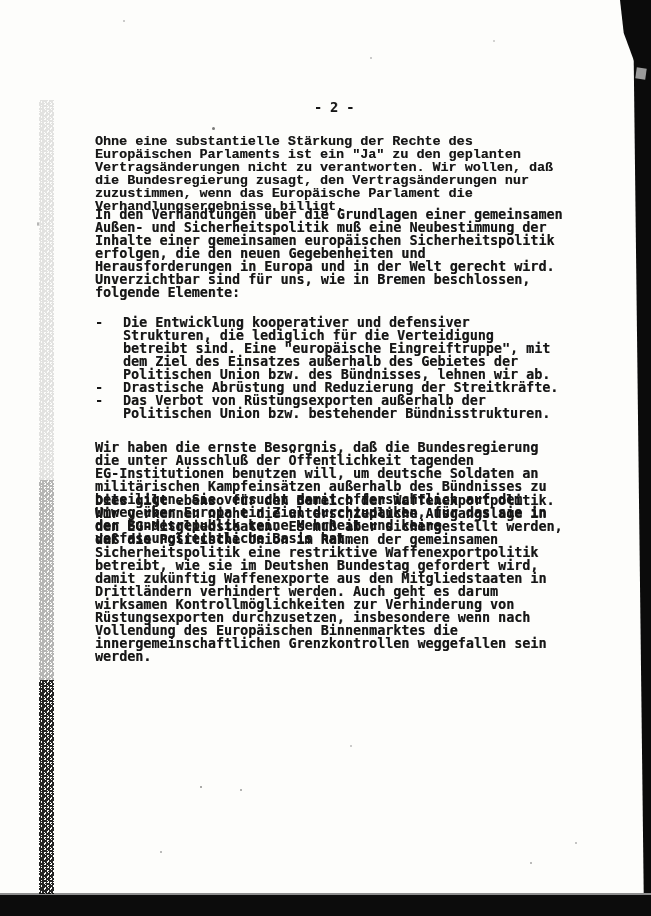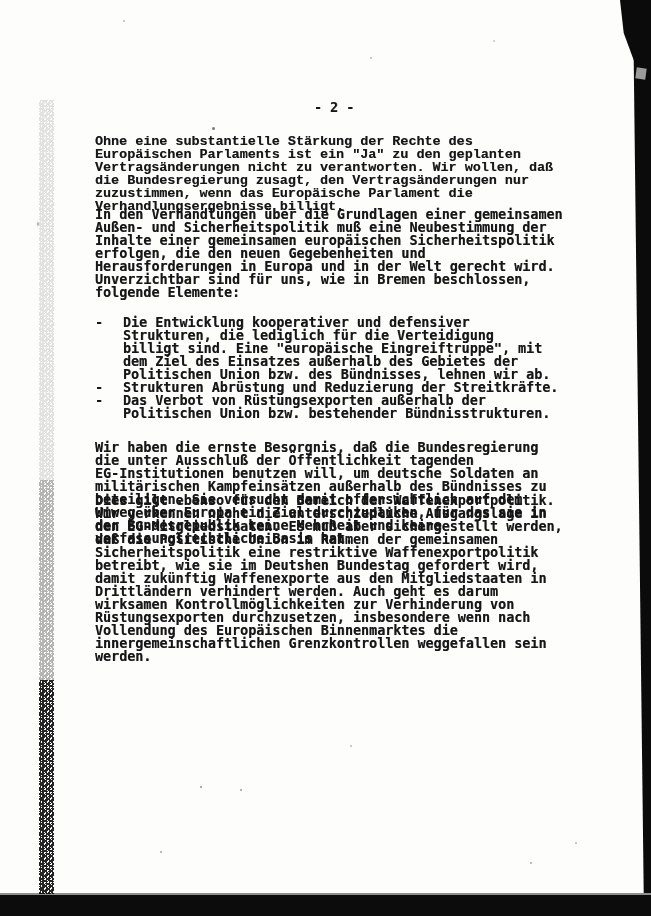--- a/index.html
+++ b/index.html
@@ -80,27 +80,27 @@
 erfolgen, die den neuen Gegebenheiten und
 Herausforderungen in Europa und in der Welt gerecht wird.
 Unverzichtbar sind für uns, wie in Bremen beschlossen,
 folgende Elemente:</div>
 
   <div class="bullets">
     <div class="bullet-item">
       <span class="typewriter bullet-marker" style="position:static">-</span>
       <span class="typewriter" style="position:static">Die Entwicklung kooperativer und defensiver
 Strukturen, die lediglich für die Verteidigung
-billigt sind. Eine "europäische Eingreiftruppe", mit
+betreibt sind. Eine "europäische Eingreiftruppe", mit
 dem Ziel des Einsatzes außerhalb des Gebietes der
 Politischen Union bzw. des Bündnisses, lehnen wir ab.</span>
     </div>
     <div class="bullet-item">
       <span class="typewriter bullet-marker" style="position:static">-</span>
-      <span class="typewriter" style="position:static">Strukturen Abrüstung und Reduzierung der Streitkräfte.</span>
+      <span class="typewriter" style="position:static">Drastische Abrüstung und Reduzierung der Streitkräfte.</span>
     </div>
     <div class="bullet-item">
       <span class="typewriter bullet-marker" style="position:static">-</span>
       <span class="typewriter" style="position:static">Das Verbot von Rüstungsexporten außerhalb der
 Politischen Union bzw. bestehender Bündnisstrukturen.</span>
     </div>
   </div>
 
   <div class="typewriter para p3">Wir haben die ernste Besorgnis, daß die Bundesregierung
 die unter Ausschluß der Öffentlichkeit tagenden

